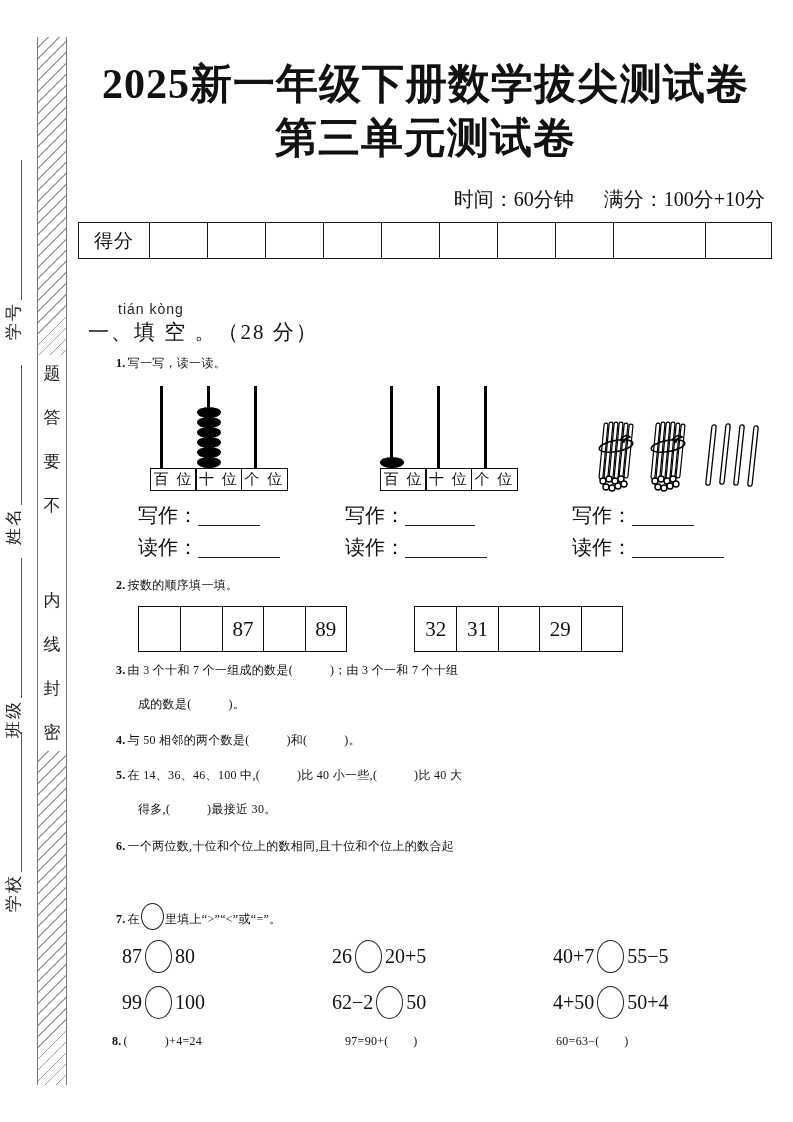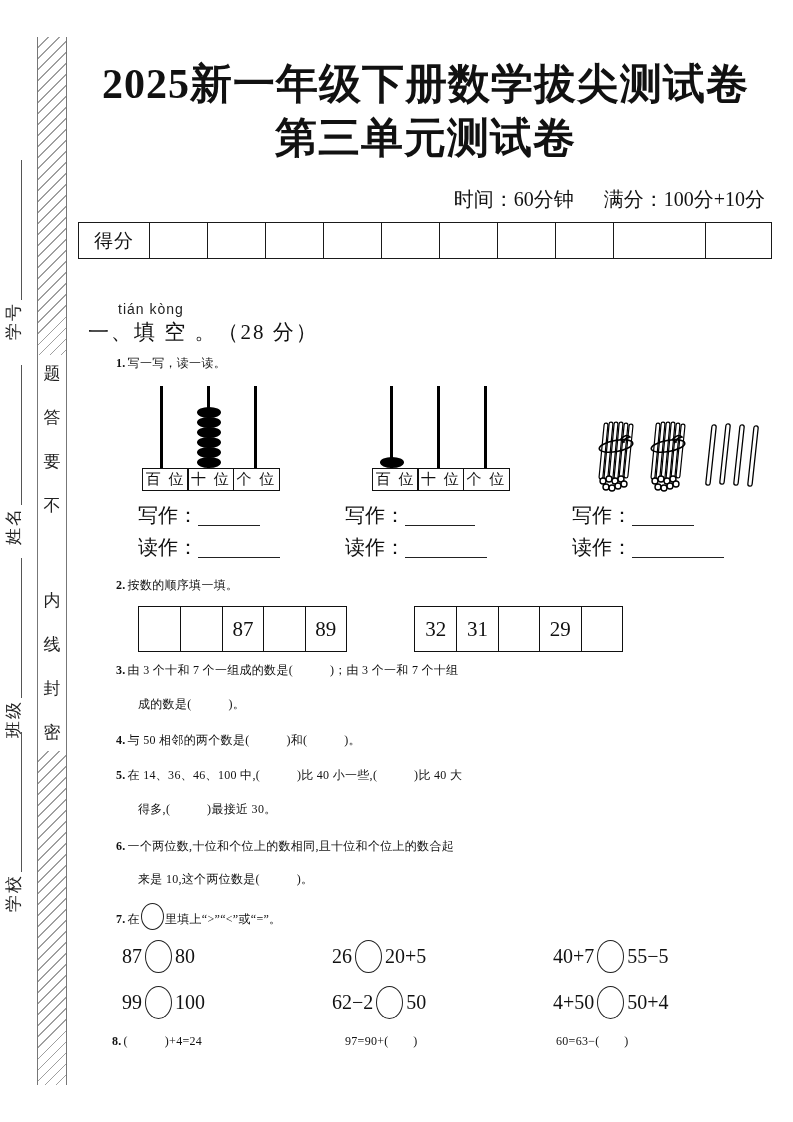--- a/index.html
+++ b/index.html
@@ -41,21 +41,21 @@
 .sec-head{position:absolute;left:88px;top:318px;font-size:21px;font-weight:normal;letter-spacing:2px}
 
 
 .abacus{position:absolute;width:141px;height:105px}
 .rod{position:absolute;top:0;width:3px;height:83px;background:#000}
 .bead-stack{position:absolute;bottom:23px;width:24px;display:flex;flex-direction:column-reverse}
 .bead{width:24px;height:11px;background:#000;border-radius:50%;margin-top:-1px}
 .abacus-labels{position:absolute;bottom:0;left:0;display:flex}
 .abacus-cell{width:47px;height:23px;border:1.6px solid #111;margin-left:-1.6px;
   display:flex;align-items:center;justify-content:center;font-size:15px;letter-spacing:2px;white-space:nowrap}
-.abacus-cell:first-child{margin-left:4px}
+.abacus-cell:first-child{margin-left:12px}
 
 
 .wr{position:absolute;font-size:20px;white-space:nowrap}
 .blank{display:inline-block;border-bottom:1.6px solid #222;vertical-align:-4px}
 
 
 .strip{position:absolute;display:flex;border:1.8px solid #111}
 .strip .cell{width:41.4px;height:44px;border-left:1.8px solid #111;
   display:flex;align-items:center;justify-content:center;font-size:21px}
 .strip .cell:first-child{border-left:none}
@@ -296,21 +296,20 @@
   </div>
 
   <div class="q-line" style="left:116px;top:767px">
     <span class="qnum">5.</span><span>在 14、36、46、100 中,(　　　)比 40 小一些,(　　　)比 40 大</span>
   </div>
   <div class="q-line" style="left:138px;top:801px">得多,(　　　)最接近 30。</div>
 
   <div class="q-line" style="left:116px;top:838px">
     <span class="qnum">6.</span><span>一个两位数,十位和个位上的数相同,且十位和个位上的数合起</span>
   </div>
-  <div class="q-line" style="left:138px;top:871px">来是 10,这个两位数是(　　　)。</div>
 
   <div class="q-line" style="left:116px;top:903px">
     <span class="qnum">7.</span><span>在</span><span class="q7-circle"></span><span>里填上“&gt;”“&lt;”或“=”。</span>
   </div>
 
   <div class="cmp" style="left:122px;top:940px">
     <span>87</span>
       <span class="cmp-circle"></span>
       <span>80</span>
   </div>

